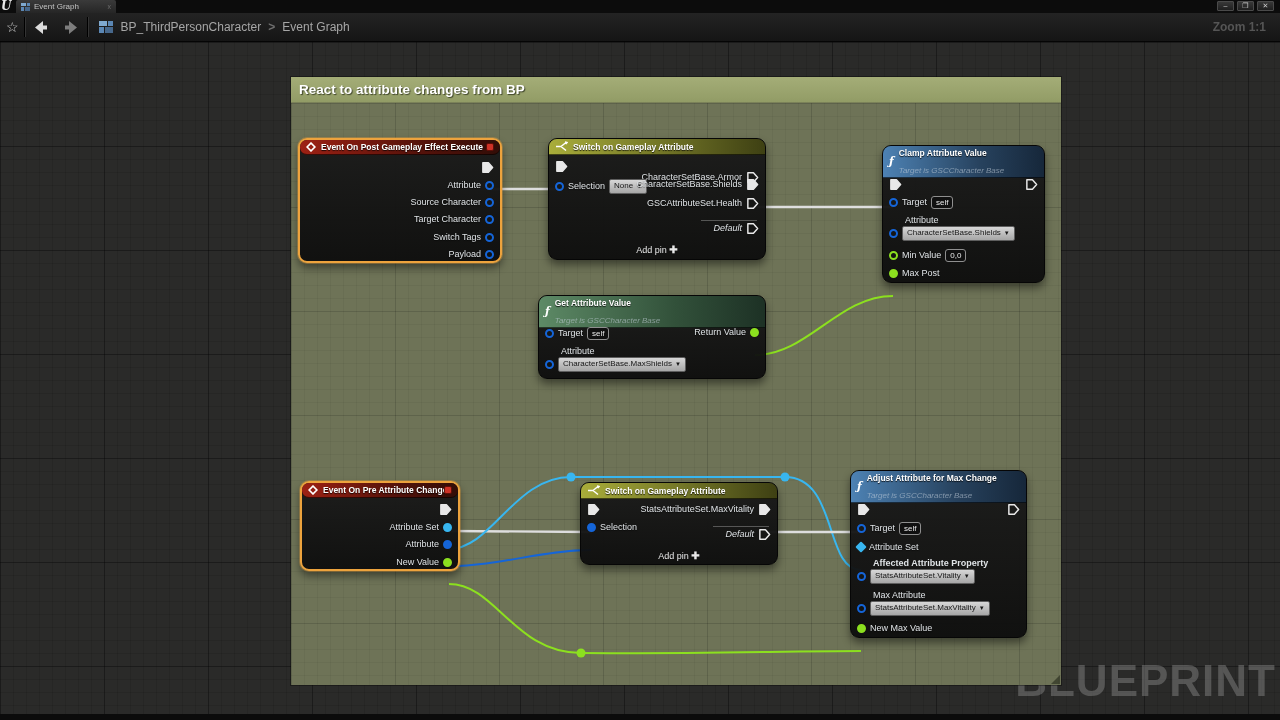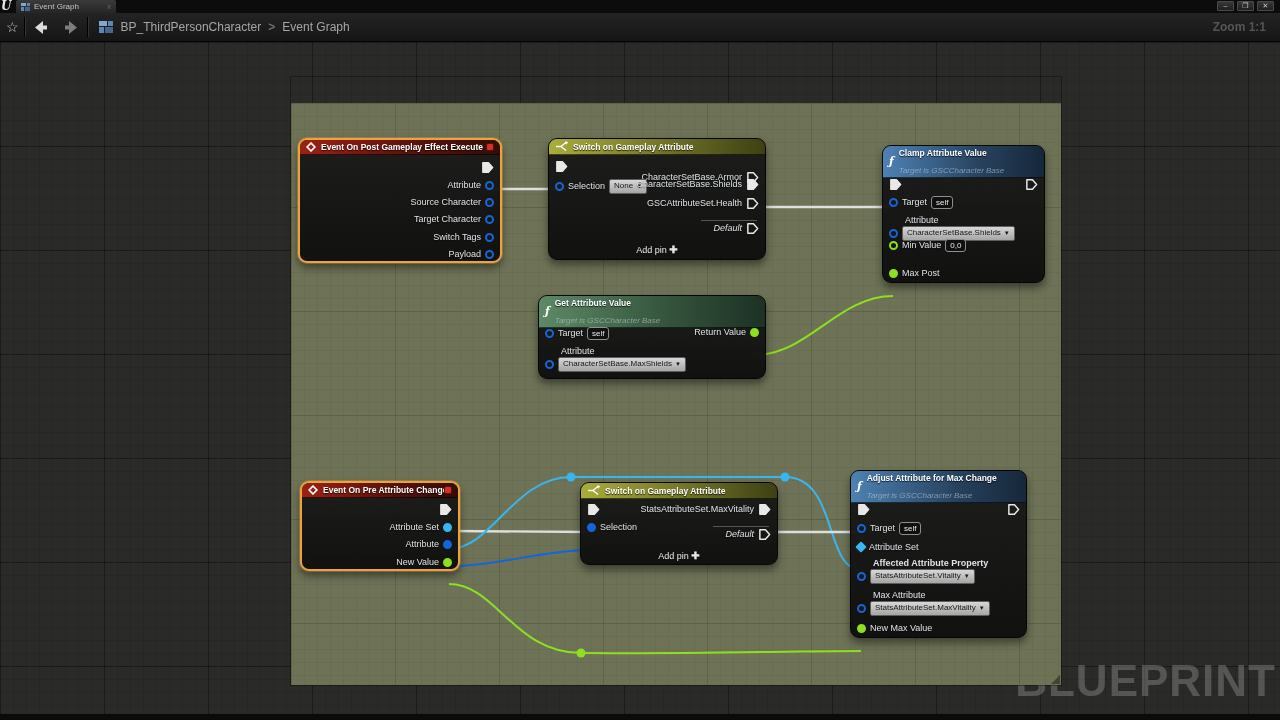--- a/index.html
+++ b/index.html
@@ -65,21 +65,21 @@
   
   #wires { position:absolute; left:0; top:0; width:1280px; height:720px; z-index:2; pointer-events:none; }
 
   
   .node { position:absolute; z-index:3; border-radius:9px;
           background:linear-gradient(180deg, rgba(26,26,26,0.96), rgba(13,13,13,0.96));
           border:1px solid #060606; box-shadow:0 5px 9px rgba(0,0,0,0.45); }
   .node.selected { border:2px solid #eda33d; box-shadow:0 0 0 1px rgba(237,163,61,0.35), 0 5px 9px rgba(0,0,0,0.45); }
   .n-header { display:flex; align-items:center; gap:5px; padding:2px 6px; border-radius:8px 8px 0 0;
               border-bottom:1px solid rgba(0,0,0,0.6); }
-  .node.event    .n-header { background:linear-gradient(90deg,#9d2114,#5a130b 55%,#320d07); }
+  .node.event    .n-header { background:linear-gradient(90deg,#9d2114,#5a130b 55%,#320d07);border-radius:7px; }
   .node.switch   .n-header { background:linear-gradient(90deg,#a9ad3a,#6f7226 55%,#3e4013); }
   .node.function .n-header { background:linear-gradient(90deg,#4d82b4,#27425e 60%,#16273a); }
   .node.pure     .n-header { background:linear-gradient(90deg,#5d8a66,#32513a 60%,#1d3125); }
   .n-titles { min-width:0; }
   .n-title { color:#fff; font-size:8.5px; font-weight:bold; white-space:nowrap; text-shadow:0 1px 1px rgba(0,0,0,0.8); }
   .n-sub { color:rgba(200,212,222,0.55); font-size:8px; font-style:italic; white-space:nowrap; margin-top:8px; }
   .n-badge { margin-left:auto; width:8px; height:8px; background:#cf3226; border:1px solid #5e0f08; border-radius:2px; flex:0 0 auto; }
   .fn-glyph { color:#fff; font:italic bold 11px "DejaVu Serif", serif; flex:0 0 auto; }
 
   .pin-row { position:absolute; height:16px; display:flex; align-items:center; gap:4px; }
@@ -142,20 +142,23 @@
     <span id="bc-root">BP_ThirdPersonCharacter</span>
     <span id="bc-sep">&gt;</span>
     <span id="bc-leaf">Event Graph</span>
     <span id="zoom-label">Zoom 1:1</span>
   </div>
 
   <div id="graph">
     <div id="watermark">BLUEPRINT</div>
 
     <div id="comment" style="left: 290px; top: 34px; width: 772px; height: 610px;">
+      <div class="c-header">
+        <span class="c-title">React to attribute changes from BP</span>
+      </div>
       <div class="c-body"></div>
       <div class="c-resize"></div>
     </div>
 
     <svg id="wires" viewBox="0 42 1280 672">
         <path d="M491,165 L559,165" fill="none" stroke="#dedede" stroke-width="2.4"></path>
         <path d="M755,183 L893,183" fill="none" stroke="#dedede" stroke-width="2.4"></path>
         <path d="M755,331 C808,331 838,272 893,272" fill="none" stroke="#8ce01f" stroke-width="2"></path>
         <path d="M449,507 L592,508" fill="none" stroke="#dedede" stroke-width="2.4"></path>
         <path d="M449,525 C492,525 514,453 571,453 L785,453 C838,453 824,546 861,546" fill="none" stroke="#38b6f0" stroke-width="2"></path>
@@ -270,21 +273,21 @@
           <div class="pin-row in" style="top: 48px;">
             <span class="pin-circle" style="border: 2px solid rgb(21, 101, 216);"></span>
             <span class="pin-label">Target</span>
             <span class="valuebox">self</span>
           </div>
           <div class="lbl-only" style="top: 69px;">Attribute</div>
           <div class="pin-row in" style="top: 79px;">
             <span class="pin-circle" style="border: 2px solid rgb(21, 101, 216);"></span>
             <span class="dropdown">CharacterSetBase.Shields<span class="caret">▼</span></span>
           </div>
-          <div class="pin-row in" style="top: 91px;">
+          <div class="pin-row in" style="top: 101px;">
             <span class="pin-circle" style="border: 2px solid rgb(140, 224, 31);"></span>
             <span class="pin-label">Min Value</span>
             <span class="valuebox">0,0</span>
           </div>
           <div class="pin-row in" style="top: 119px;">
             <span class="pin-circle" style="border: 2px solid rgb(140, 224, 31); background: rgb(140, 224, 31);"></span>
             <span class="pin-label">Max Post</span>
           </div>
         </div>
         <div class="node pure" style="left: 538px; top: 253px; width: 228px; height: 84px;">

